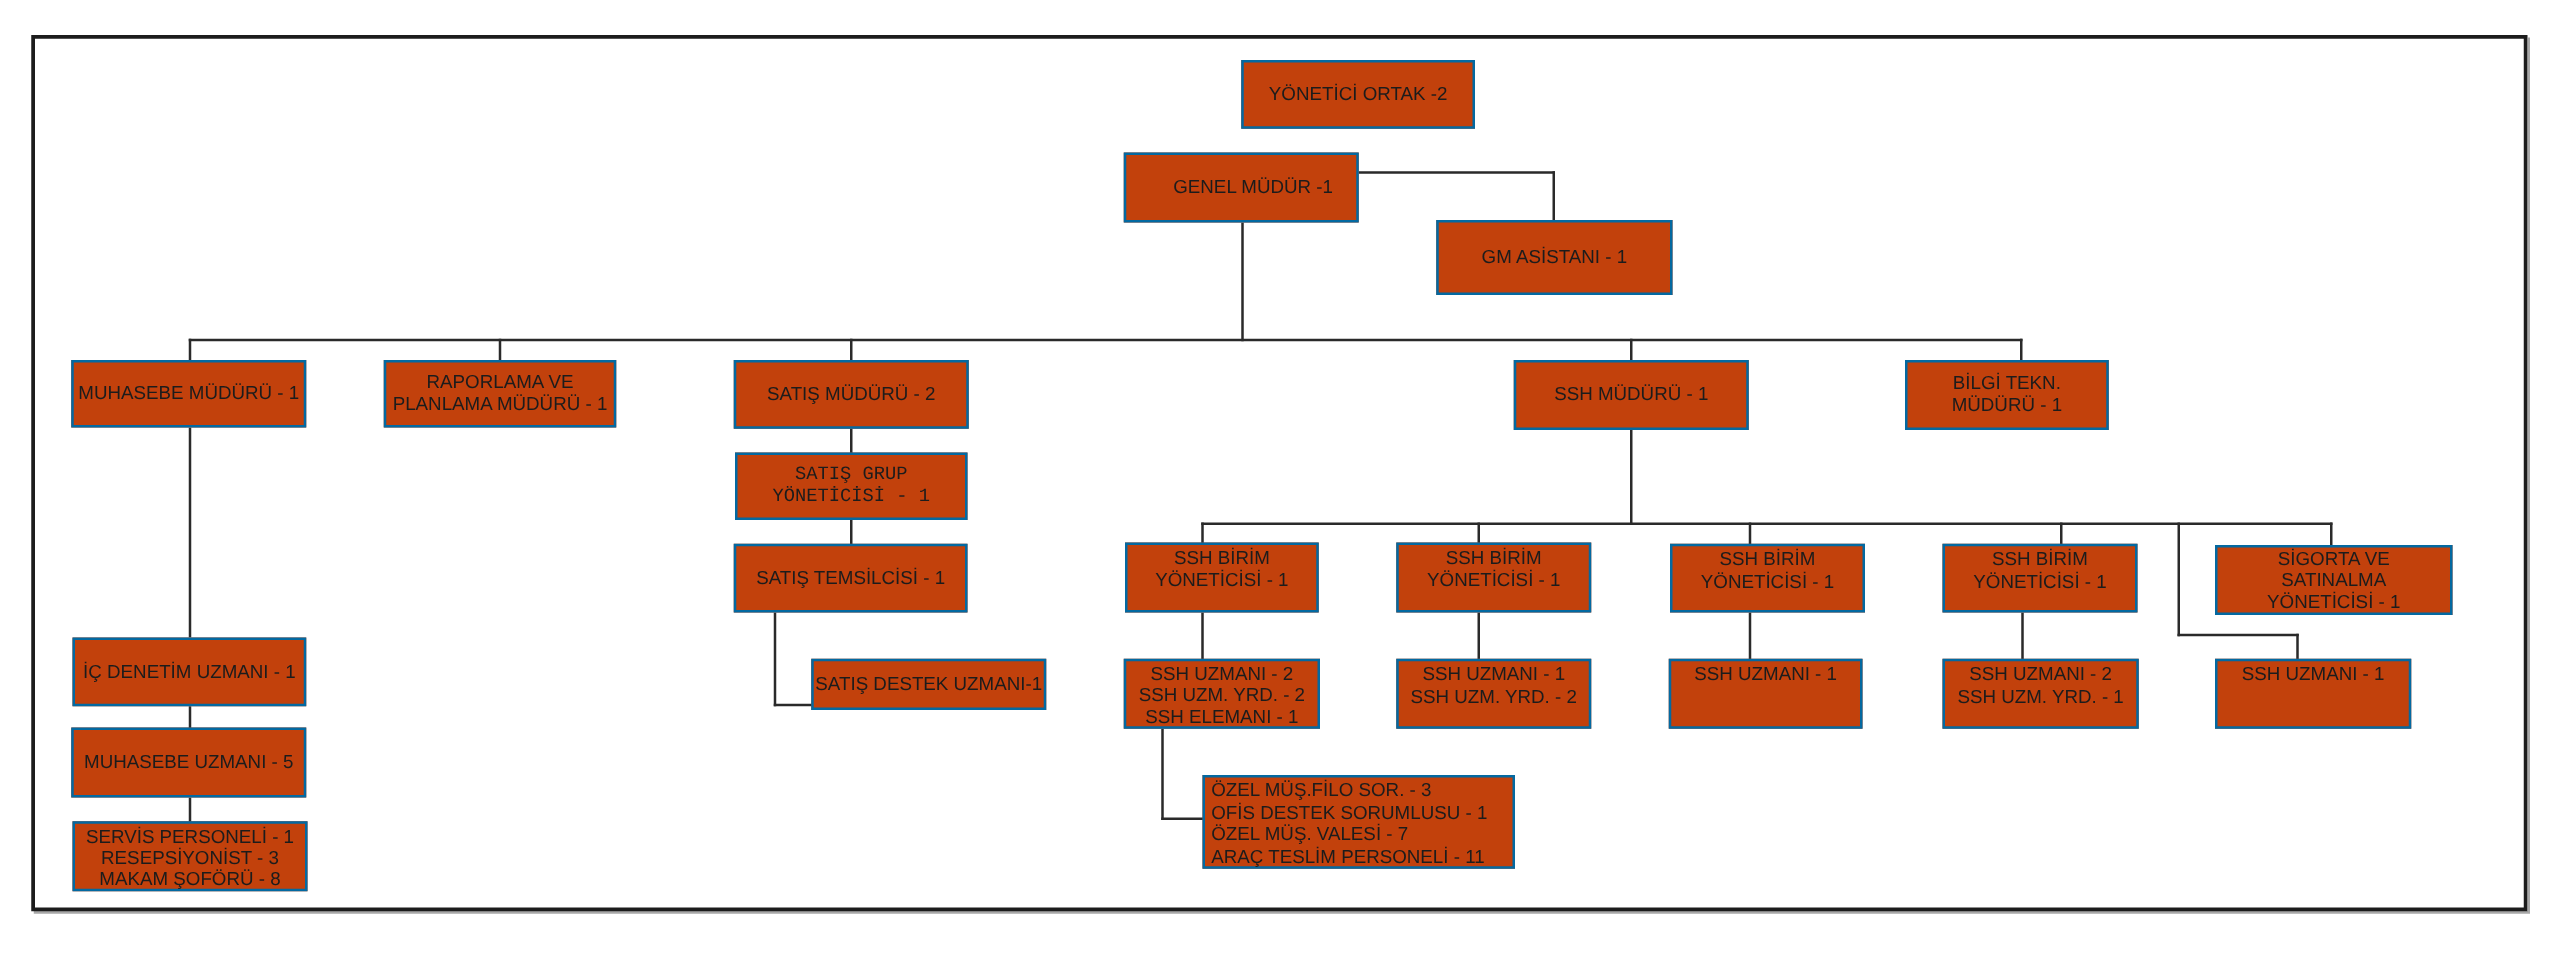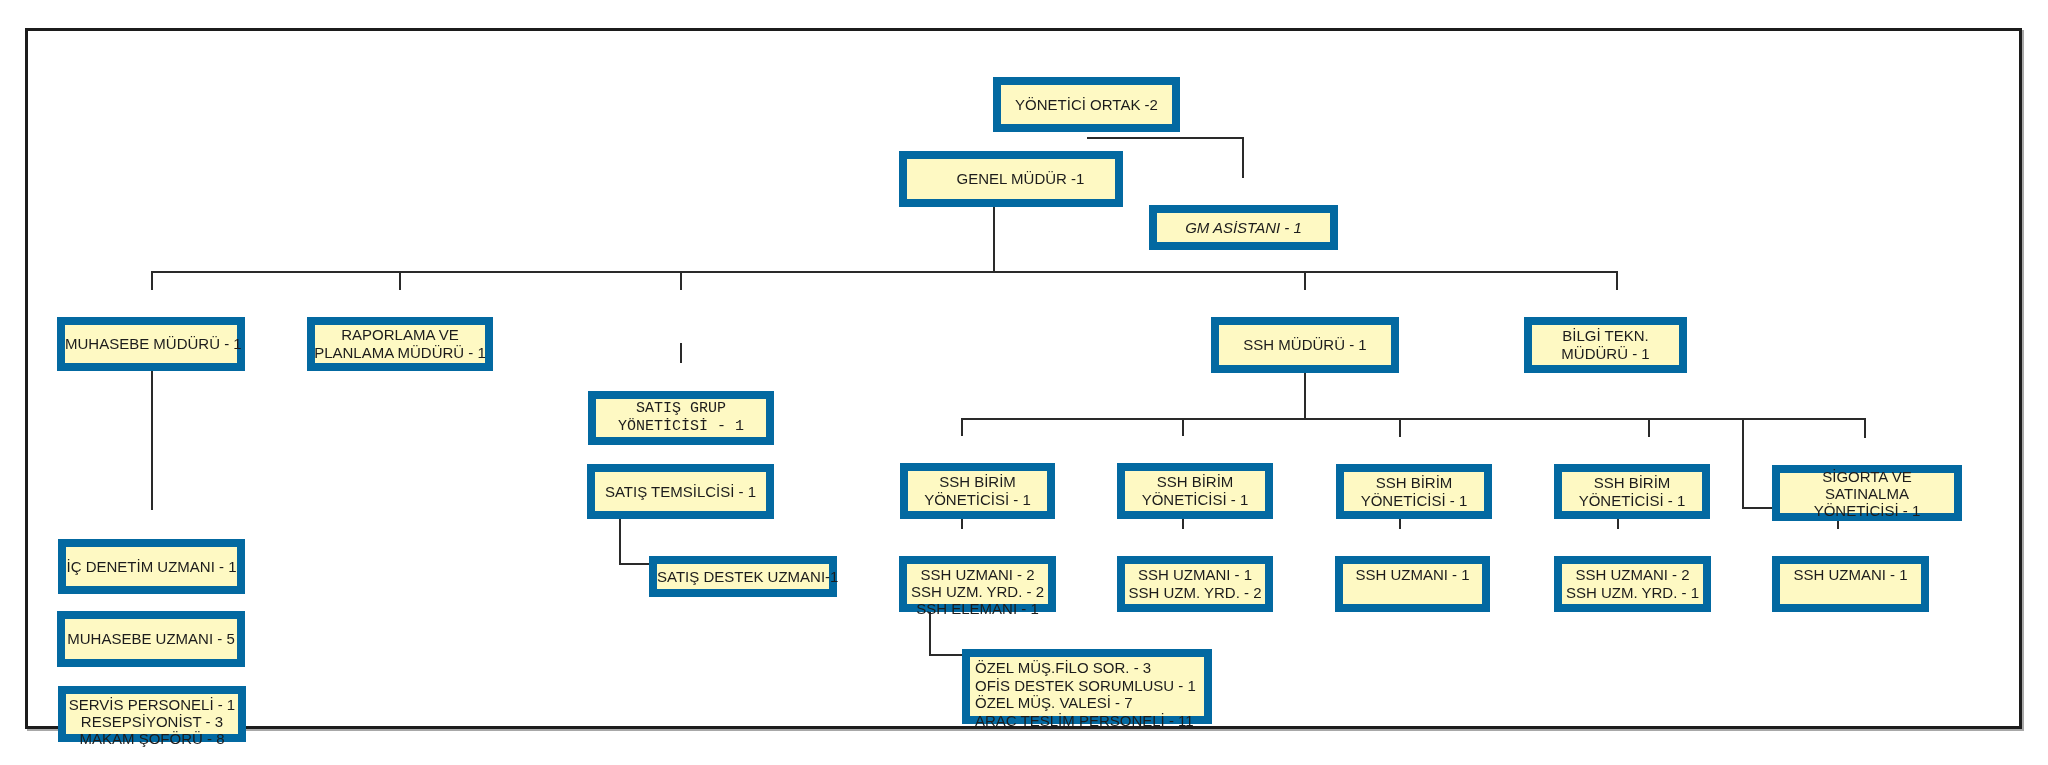--- a/index.html
+++ b/index.html
@@ -6,23 +6,23 @@
   #canvas {
     position:relative; width:2048px; height:765px; background:#ffffff;
     font-family:"Liberation Sans", sans-serif; color:#1c1c1c; overflow:hidden;
   }
   .frame {
     position:absolute; left:25px; top:28px; width:1997px; height:701px;
     border:3px solid #1c1c1c; box-sizing:border-box;
     box-shadow:2px 2px 0 #a8a8a8;
   }
   .box {
-    position:absolute; background:#fef9c3; border:8px solid #0369a1;
+    position:absolute; background:#c2410c; border:2px solid #0369a1;
     box-sizing:border-box; text-align:center;
-    font-size:15px; line-height:18px; white-space:nowrap;margin-top:29px;
+    font-size:15px; line-height:18px; white-space:nowrap;
   }
   .box.vcenter { display:flex; flex-direction:column; justify-content:center; }
   .box.vtop { padding-top:2px; }
   .box.leftalign { text-align:left; padding:2px 0 0 5px; line-height:17.5px; }
   .hline, .vline { position:absolute; background:#2a2a2a; }
   .hline { height:2px; }
   .vline { width:2px; }
 </style>
 </head>
 <body>
@@ -69,37 +69,40 @@
   <div class="hline" style="left:1742px;top:507px;width:97px;"></div>
   <div class="vline" style="left:1837px;top:507px;height:22px;"></div>
 
   <div class="vline" style="left:929px;top:583px;height:73px;"></div>
   <div class="hline" style="left:929px;top:654px;width:35px;"></div>
 
   <div class="box vcenter" style="left:993px;top:48px;width:187px;height:55px;">
     <div>YÖNETİCİ ORTAK -2</div>
   </div>
 
-  <div class="box vcenter" style="left:899px;top:122px;width:224px;height:56px;padding-left:19px;">
+  <div class="box vcenter" style="left:899px;top:122px;width:188px;height:56px;padding-left:19px;">
     <div>GENEL MÜDÜR -1</div>
   </div>
 
-  <div class="box vcenter" style="left:1149px;top:176px;width:189px;height:45px;font-style:italic;">
+  <div class="box vcenter" style="left:1149px;top:176px;width:189px;height:60px;">
     <div>GM ASİSTANI - 1</div>
   </div>
 
   <div class="box vcenter" style="left:57px;top:288px;width:188px;height:54px;">
     <div>MUHASEBE MÜDÜRÜ - 1</div>
   </div>
 
   <div class="box vcenter" style="left:307px;top:288px;width:186px;height:54px;align-items:center;">
     <div>RAPORLAMA VE</div>
     <div>PLANLAMA MÜDÜRÜ - 1</div>
   </div>
 
+  <div class="box vcenter" style="left:587px;top:288px;width:188px;height:55px;">
+    <div>SATIŞ MÜDÜRÜ - 2</div>
+  </div>
 
   <div class="box vcenter" style="left:1211px;top:288px;width:188px;height:56px;">
     <div>SSH MÜDÜRÜ - 1</div>
   </div>
 
   <div class="box vcenter" style="left:1524px;top:288px;width:163px;height:56px;">
     <div>BİLGİ TEKN.</div>
     <div>MÜDÜRÜ - 1</div>
   </div>
 

